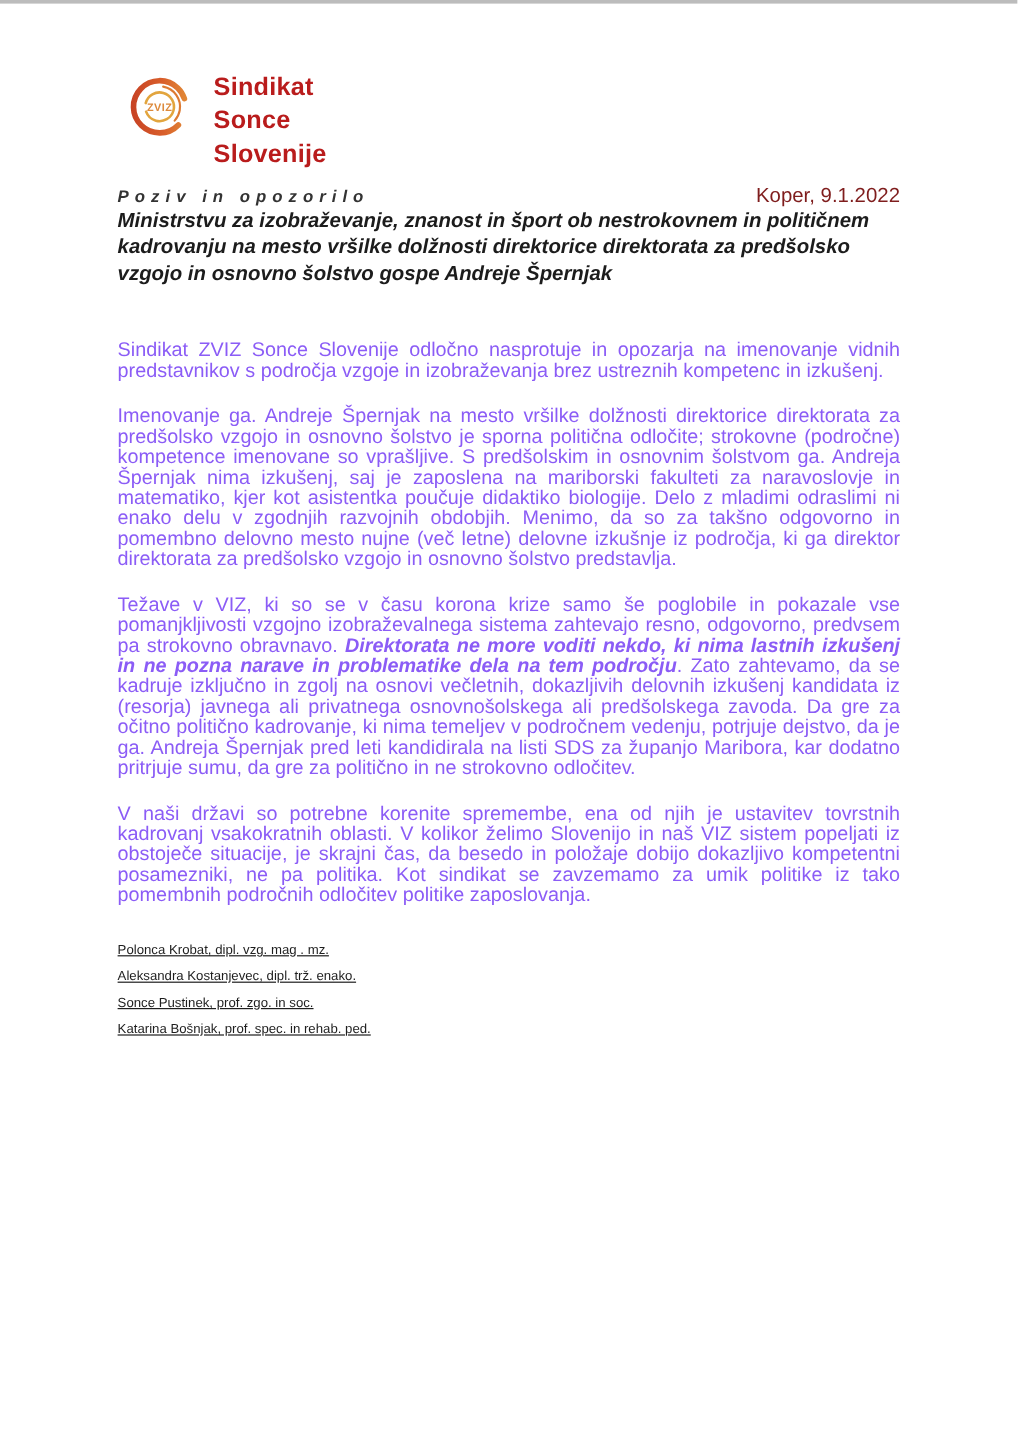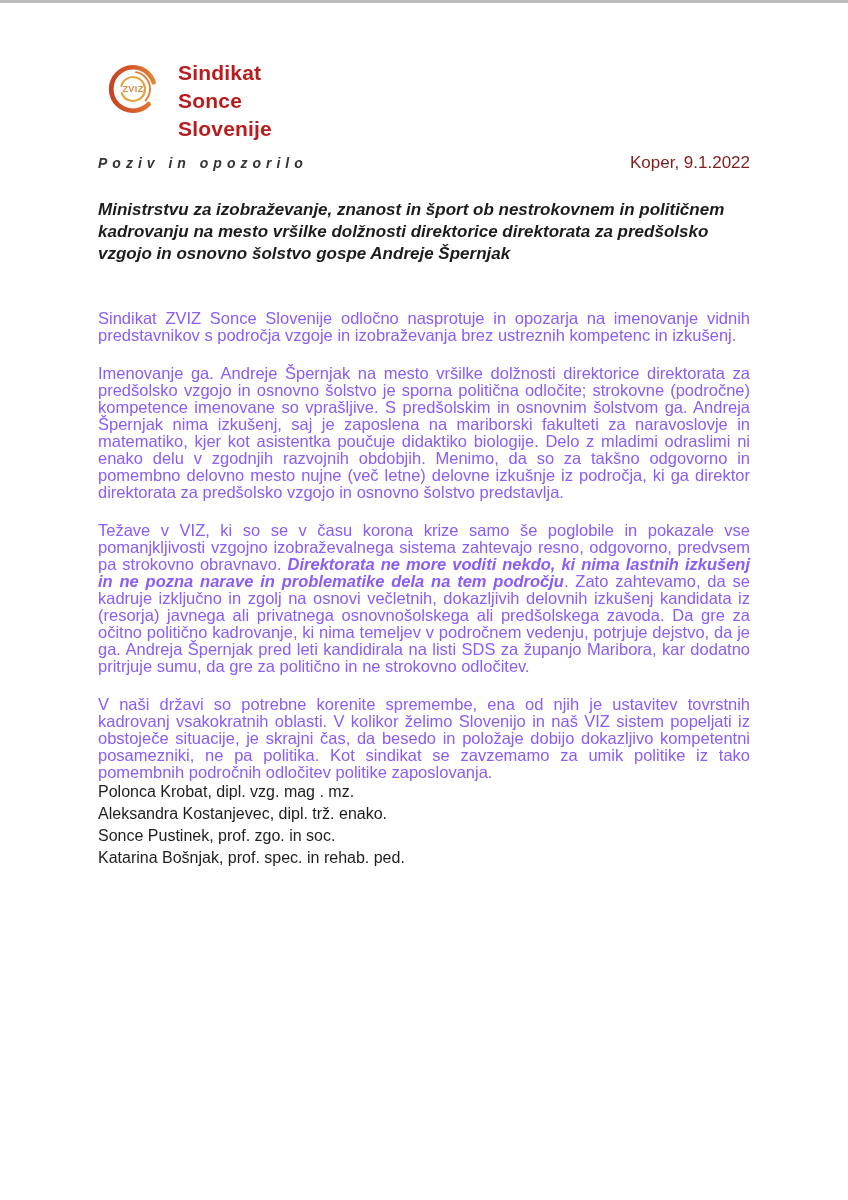--- a/index.html
+++ b/index.html
@@ -47,21 +47,20 @@
     font-style: italic;
     letter-spacing: 5px;
     color: #333333;
   }
   .doc-date {
     font-size: 17px;
     color: #7f1d1d;
   }
   
   .subject {
-    margin-top: 26px;
     font-size: 17px;
     font-weight: 700;
     font-style: italic;
     line-height: 22px;
     color: #1c1c1c;
     padding-right: 10px;
   }
   
   .para {
     margin: 21px 0 0 0;
@@ -72,22 +71,24 @@
   }
   .para.first { margin-top: 45px; }
   .bi { font-weight: 700; font-style: italic; }
   
   .closing {
     margin-top: 48px;
     font-size: 16.5px;
     line-height: 22px;
   }
   .signatories {
-    font-size: 16px;
+    margin-top: 26px;
+    font-size: 11px;
     line-height: 22px;
+    text-decoration: underline;
   }
 </style>
 </head>
 <body>
 
 <div class="top-strip"></div>
 
 <div class="page">
 
   <header class="letterhead">

